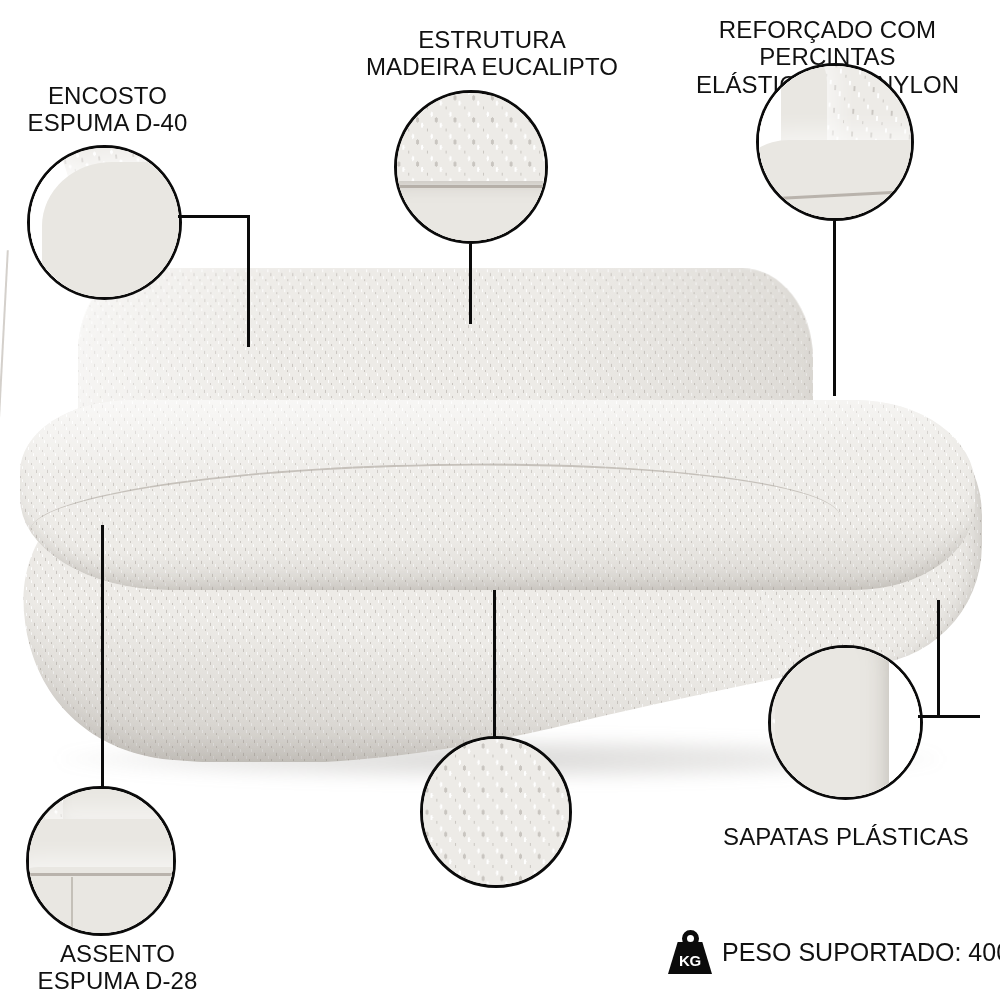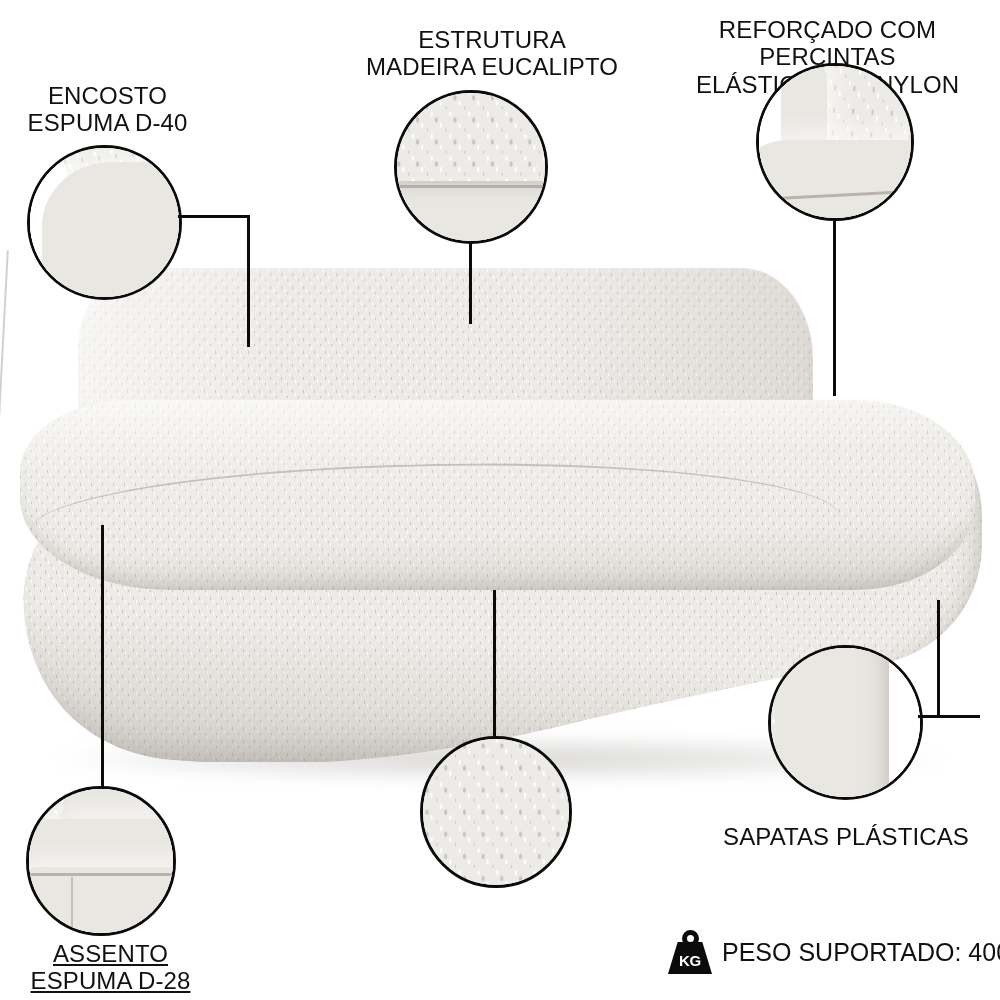--- a/index.html
+++ b/index.html
@@ -260,21 +260,21 @@
             border-radius:12px; box-shadow:inset 0 -10px 16px -10px rgba(140,134,126,.5);"></div>
       <div class="bub-edge fab" style="left:-16px; top:34px; width:220px; height:66px;
             border-radius:40px 40px 34px 34px / 30px 30px 26px 26px;"></div>
       <div class="bub-edge fab" style="left:-16px; top:82px; width:230px; height:140px;
             border-radius:30px 26px 0 0 / 22px 20px 0 0;"></div>
       <div class="bub-seam" style="top:88px;"></div>
       <div style="position:absolute; left:46px; top:92px; width:2px; height:120px;
                   background:rgba(172,166,157,.6);"></div>
     </div>
   </div>
-  <div class="label" style="left:8px; top:940px; width:205px;text-decoration:underline;">ASSENTO
+  <div class="label" style="left:15px; top:940px; width:205px;">ASSENTO
 ESPUMA D-28</div>
 
   <div class="weight-row" style="left:668px; top:930px;">
     <div class="kg-icon">
       <div class="ring"></div>
       <div class="body"></div>
       <div class="kg">KG</div>
     </div>
     <div class="weight-text">PESO SUPORTADO: 400KG</div>
   </div>

